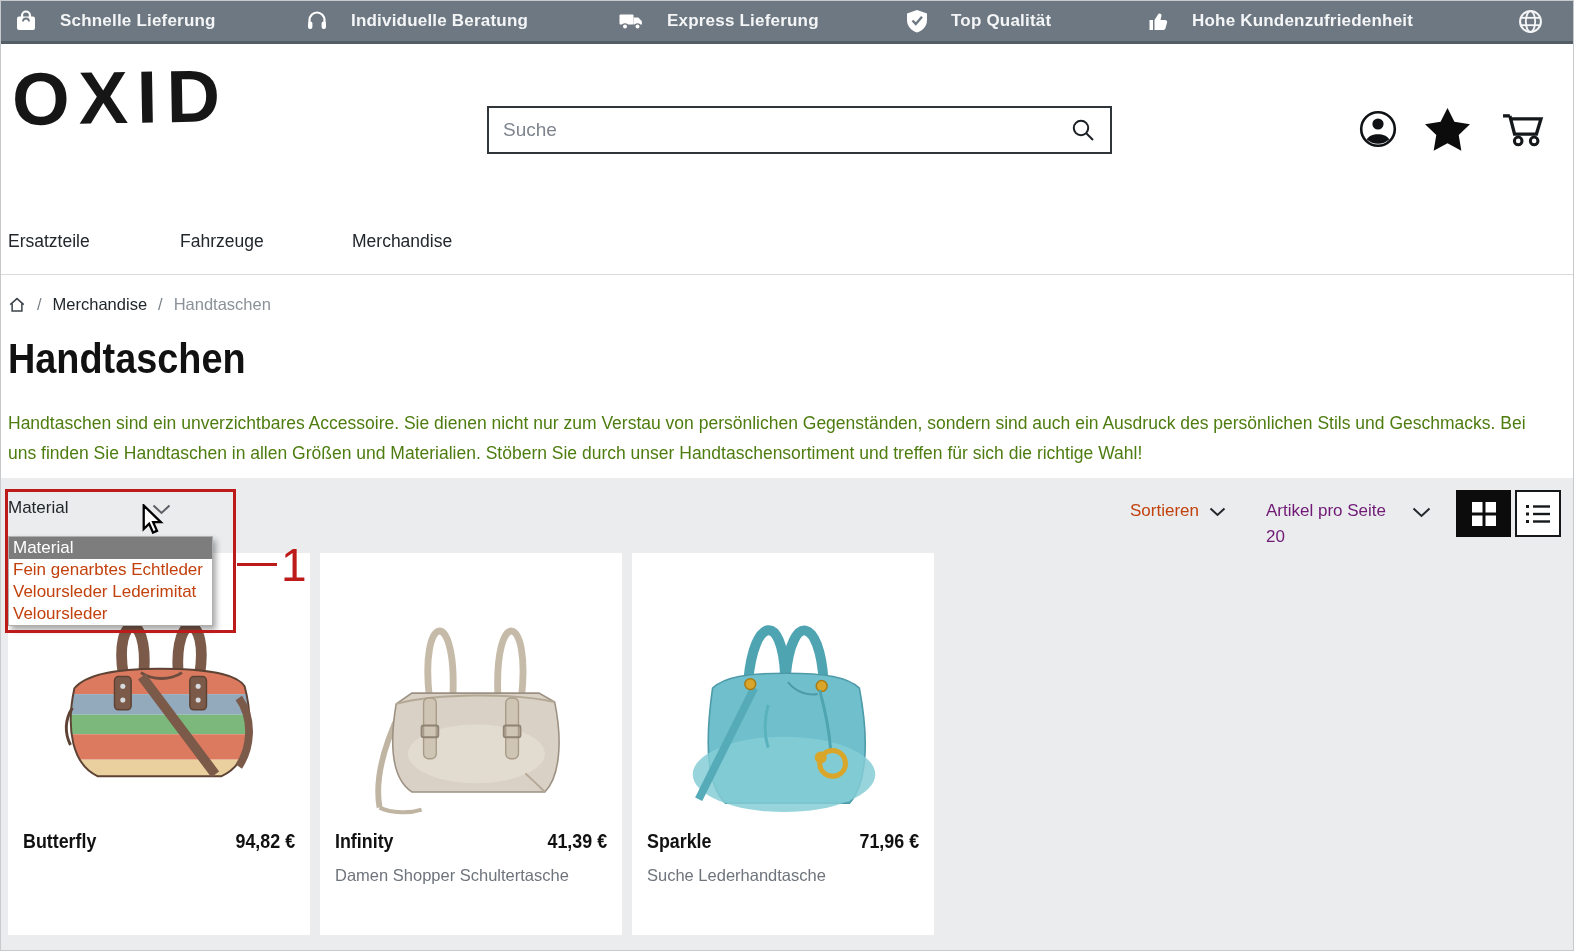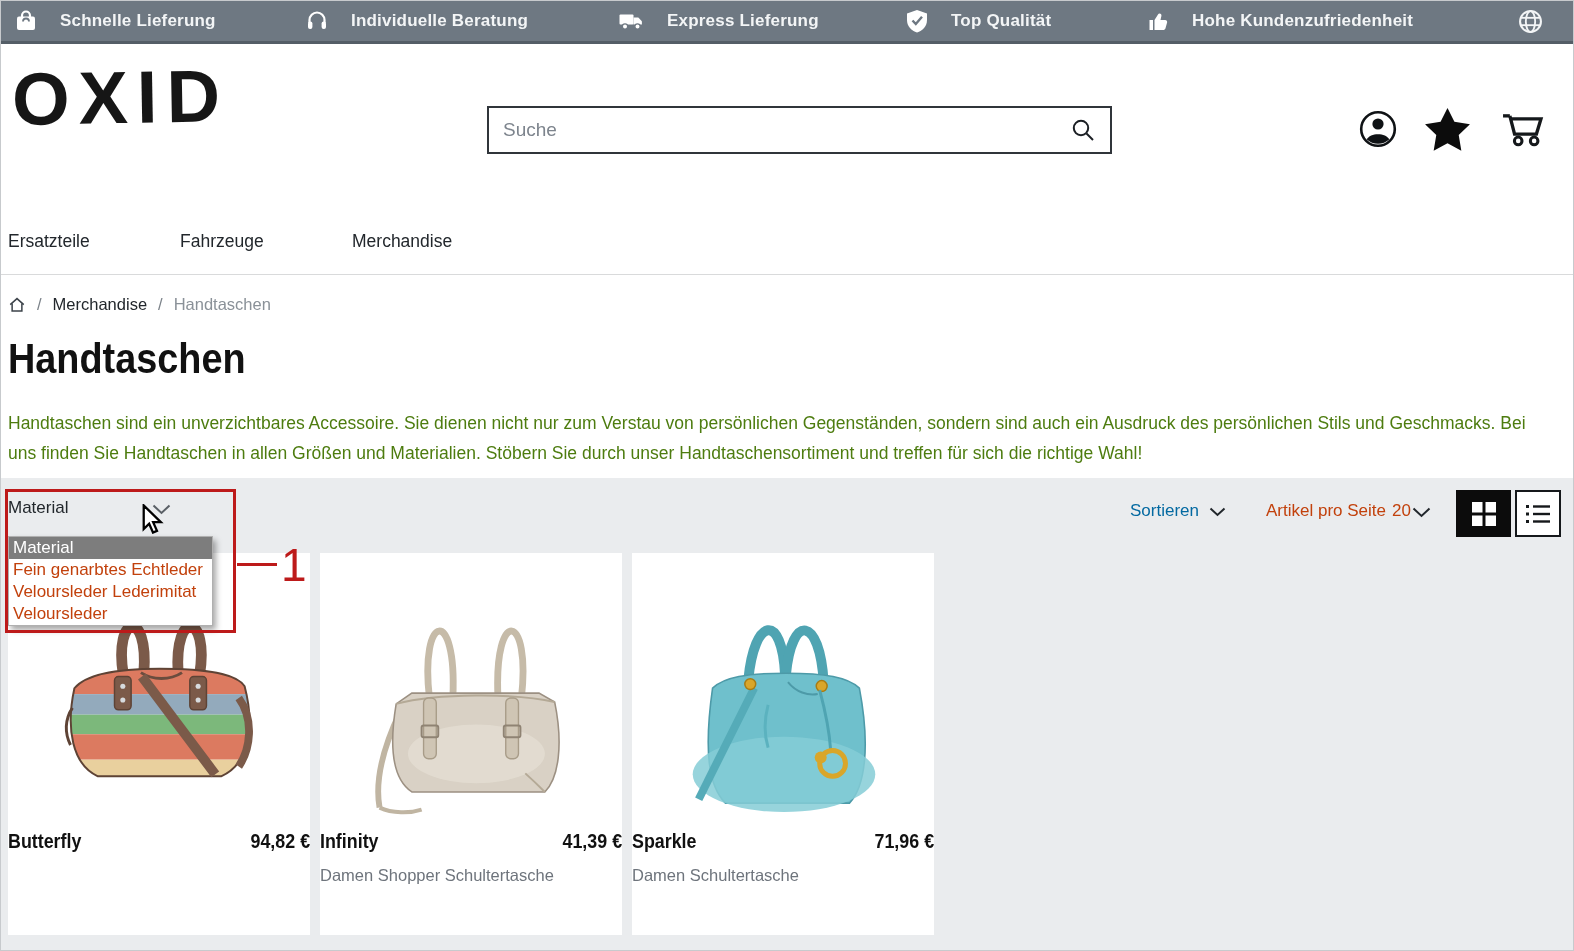--- a/index.html
+++ b/index.html
@@ -34,43 +34,43 @@
   .crumb-current { color:#8a9198; }
 
   
   .page-title { position:absolute; top:334px; left:8px; font-size:43px; font-weight:bold; color:#111; transform:scaleX(.88); transform-origin:left; white-space:nowrap; letter-spacing:0; }
   .page-desc { position:absolute; top:409px; left:8px; width:1530px; font-size:17.5px; line-height:29.5px; color:#4d7c0f; }
 
   
   .listing { position:absolute; top:478px; left:0; right:0; bottom:0; background:#eaecee; }
   .filter-label { position:absolute; left:8px; top:20px; font-size:17px; color:#22272c; cursor:pointer; }
   .filter-chevron { position:absolute; left:152px; top:26px; }
-  .sort-label { position:absolute; left:1130px; top:23px; font-size:17px; color:#0369a1; cursor:pointer; }
+  .sort-label { position:absolute; left:1130px; top:23px; font-size:17px; color:#c2410c; cursor:pointer; }
   .sort-chevron { position:absolute; left:1209px; top:29px; cursor:pointer; }
-  .pp-wrap { position:absolute; left:1266px; top:23px; font-size:17px; color:#c2410c; cursor:pointer; display:flex; gap:6px; }
+  .pp-wrap { position:absolute; left:1266px; top:23px; font-size:17px; color:#701a75; cursor:pointer; display:flex; gap:6px;flex-direction:column; }
   .pp-chevron { position:absolute; left:1412px; top:29px; cursor:pointer; }
   .view-grid { position:absolute; left:1456px; top:12px; width:55px; height:47px; background:#0c0c0c; display:flex; align-items:center; justify-content:center; cursor:pointer; }
   .view-list { position:absolute; left:1515px; top:12px; width:46px; height:47px; background:#fff; border:2px solid #15181b; display:flex; align-items:center; justify-content:center; cursor:pointer; }
 
   
   .dropdown { position:absolute; left:8px; top:58px; width:205px; background:#fff; border:1px solid #b0b0b0; box-shadow:3px 4px 6px rgba(0,0,0,.35); z-index:8; font-size:17px; }
   .opt { height:22px; line-height:22px; padding-left:4px; color:#c2410c; white-space:nowrap; cursor:pointer; }
   .opt.selected { background:#7d7d7d; color:#fff; }
 
   
   .anno-box { position:absolute; left:5px; top:11px; width:231px; height:144px; border:3px solid #bd1a1a; z-index:15; pointer-events:none; }
   .anno-line { position:absolute; left:237px; top:85px; width:40px; height:3px; background:#bd1a1a; z-index:15; pointer-events:none; }
   .anno-num { position:absolute; left:281px; top:60px; font-size:46px; color:#bd1a1a; z-index:15; pointer-events:none; }
   .cursor { position:absolute; left:141px; top:26px; z-index:20; pointer-events:none; }
 
   
   .cards { position:absolute; left:8px; top:75px; display:flex; gap:10px; }
   .card { width:302px; height:382px; background:#fff; cursor:pointer; }
   .card-img { height:266px; display:flex; align-items:flex-end; justify-content:center; }
-  .card-info { padding:10px 0 0; }
+  .card-info { padding:10px 15px 0; }
   .name-row { display:flex; justify-content:space-between; align-items:baseline; }
   .p-name { font-size:21px; font-weight:bold; color:#111; transform:scaleX(.85); transform-origin:left; white-space:nowrap; }
   .p-price { font-size:21px; font-weight:bold; color:#111; transform:scaleX(.85); transform-origin:right; white-space:nowrap; }
   .p-desc { margin-top:9px; font-size:16.5px; color:#6e747c; line-height:27px; }
 </style>
 </head>
 <body>
 
 <div class="topbar">
   <div class="tb-item" style="left:14px">
@@ -319,18 +319,18 @@
           <circle cx="165" cy="194" r="13" fill="none" stroke="#d9a62a" stroke-width="5"></circle>
           <circle cx="153" cy="188" r="6" fill="#d9a62a"></circle>
           <path d="M100,135 C96,150 96,165 100,178" stroke="#5bb2bf" stroke-width="3" fill="none"></path>
         </svg>
       </div>
       <div class="card-info">
         <div class="name-row">
           <span class="p-name">Sparkle</span>
           <span class="p-price">71,96 €</span>
         </div>
-        <div class="p-desc">Damen Schultertasche</div>
+        <div class="p-desc">Suche Lederhandtasche</div>
       </div>
     </div>
 
   </div>
 </div>
 
 </body></html>

